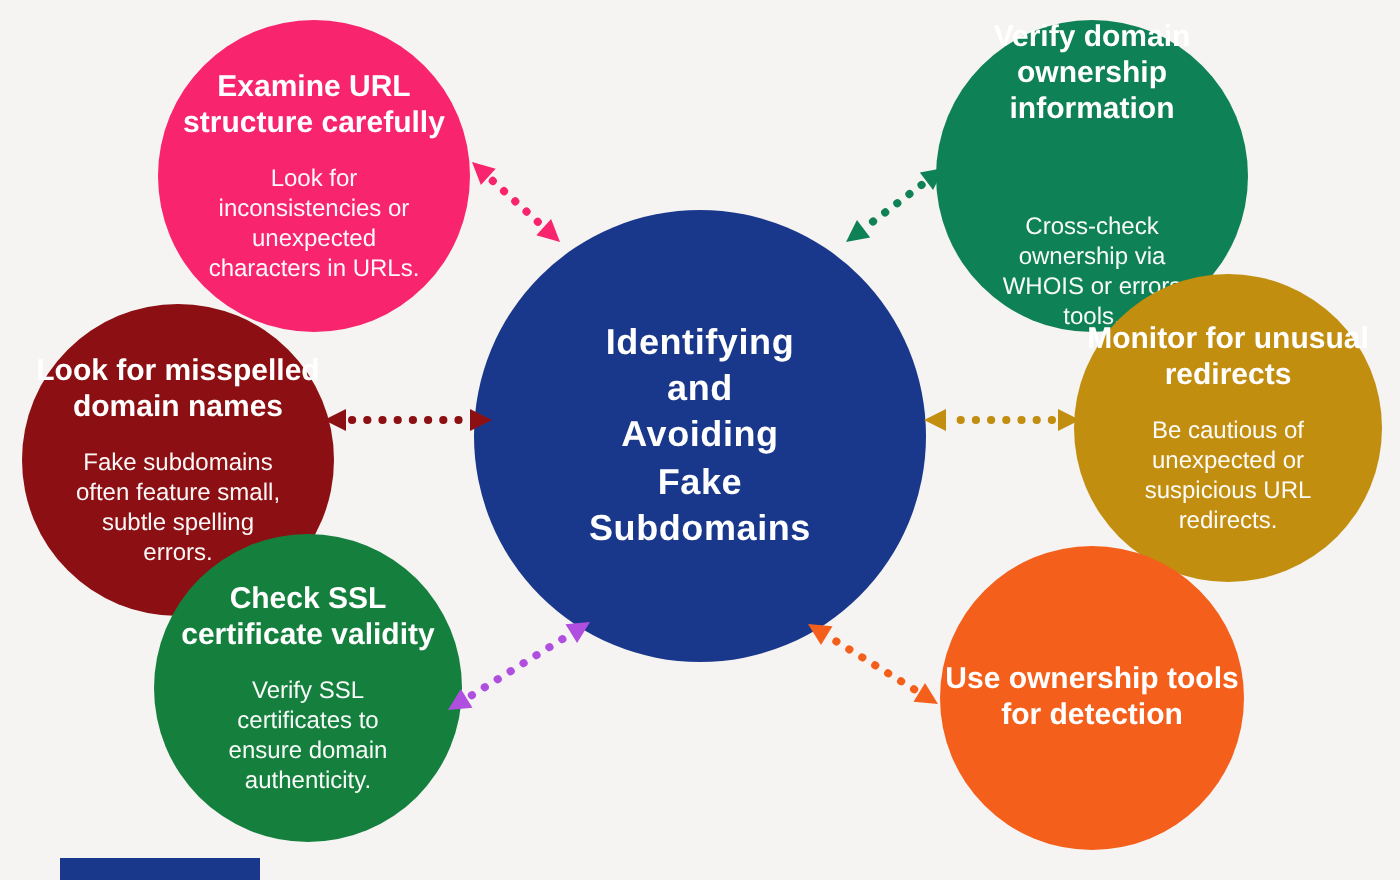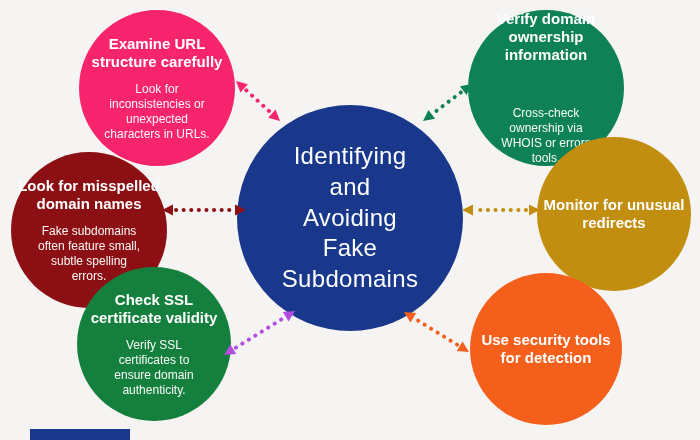--- a/index.html
+++ b/index.html
@@ -18,22 +18,22 @@
     border-radius: 50%;
     display: flex;
     flex-direction: column;
     align-items: center;
     justify-content: center;
     text-align: center;
     color: #ffffff;
     box-sizing: border-box;
   }
   .center-title {
-    font-weight: normal;
-    font-size: 24px;
+    font-weight: bold;
+    font-size: 18px;
     line-height: 1.28;
     letter-spacing: 0.3px;
     white-space: pre-line;
   }
   .node-title {
     font-weight: bold;
     font-size: 15px;
     line-height: 1.2;
     max-width: 150px;
   }
@@ -85,29 +85,30 @@
     <div class="node-body">Cross-check ownership via WHOIS or errors tools.</div>
   </div>
 
   <div class="circle node" style="left: 11px; top: 152px; width: 156px; height: 156px; background: rgb(140, 16, 19);">
     <div class="node-title">Look for misspelled domain names</div>
     <div class="node-body">Fake subdomains often feature small, subtle spelling errors.</div>
   </div>
 
   <div class="circle node" style="left: 537px; top: 137px; width: 154px; height: 154px; background: rgb(194, 142, 16);">
     <div class="node-title">Monitor for unusual redirects</div>
+    <div class="node-body">Be cautious of unexpected or suspicious URL redirects.</div>
   </div>
 
   <div class="circle node" style="left: 77px; top: 267px; width: 154px; height: 154px; background: #15803d;">
     <div class="node-title">Check SSL certificate validity</div>
     <div class="node-body">Verify SSL certificates to ensure domain authenticity.</div>
   </div>
 
   <div class="circle node" style="left: 470px; top: 273px; width: 152px; height: 152px; background: rgb(244, 96, 28);">
-    <div class="node-title">Use security tools for detection</div>
+    <div class="node-title">Use ownership tools for detection</div>
   </div>
 
   <div class="footer-bar" style="background: rgb(25, 56, 140);"></div>
 
   <svg class="arrows-layer" viewBox="0 0 700 440" xmlns="http://www.w3.org/2000/svg">
       <line x1="246.35916102754322" y1="90.41741911594838" x2="269.6408389724568" y2="111.58258088405162" stroke="#f8246d" stroke-width="4" stroke-linecap="round" stroke-dasharray="0.1 7.5"></line>
       <polygon points="236,81 247.8390411743351,84.32973033028175 240.43964044037565,92.46907113763713" fill="#f8246d"></polygon>
       <polygon points="280,121 268.1609588256649,117.67026966971825 275.5603595596243,109.53092886236287" fill="#f8246d"></polygon>
       <line x1="460.8274208349666" y1="92.4364373286987" x2="434.1725791650334" y2="112.5635626713013" stroke="#0f8156" stroke-width="4" stroke-linecap="round" stroke-dasharray="0.1 7.5"></line>
       <polygon points="472,84 466.5358596066054,95.01785685881212 459.90723027691354,86.23940180057157" fill="#0f8156"></polygon>

